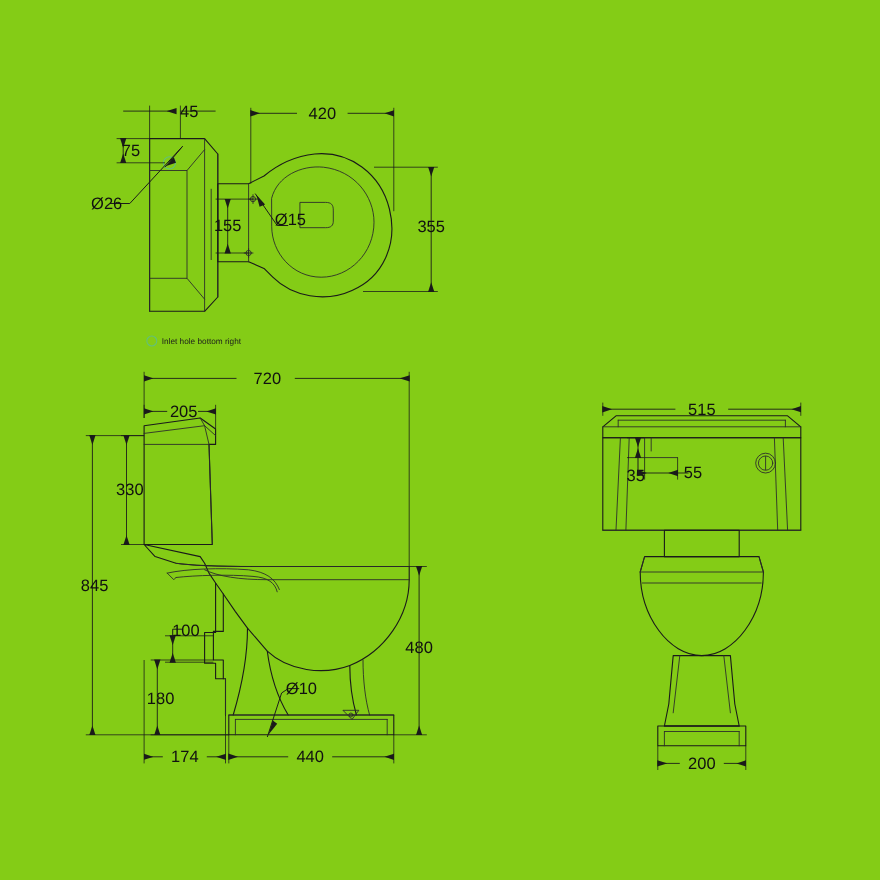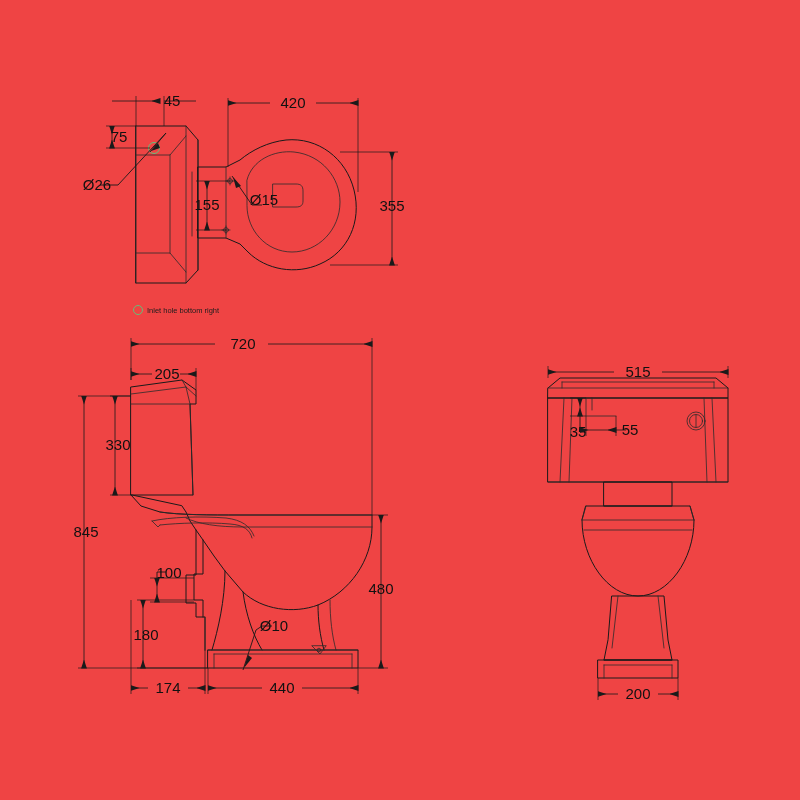--- a/index.html
+++ b/index.html
@@ -11,21 +11,21 @@
   body {
     width: 800px;
     height: 800px;
     font-family: "Liberation Sans", sans-serif;
     overflow: hidden;
   }
   #drawing-root {
     position: relative;
     width: 800px;
     height: 800px;
-    background: #ef4444;
+    background: #84cc16;
   }
   svg#cad {
     display: block;
     width: 800px;
     height: 800px;
   }
   .obj {
     fill: none;
     stroke: #1a1a1a;
     stroke-width: 1;

